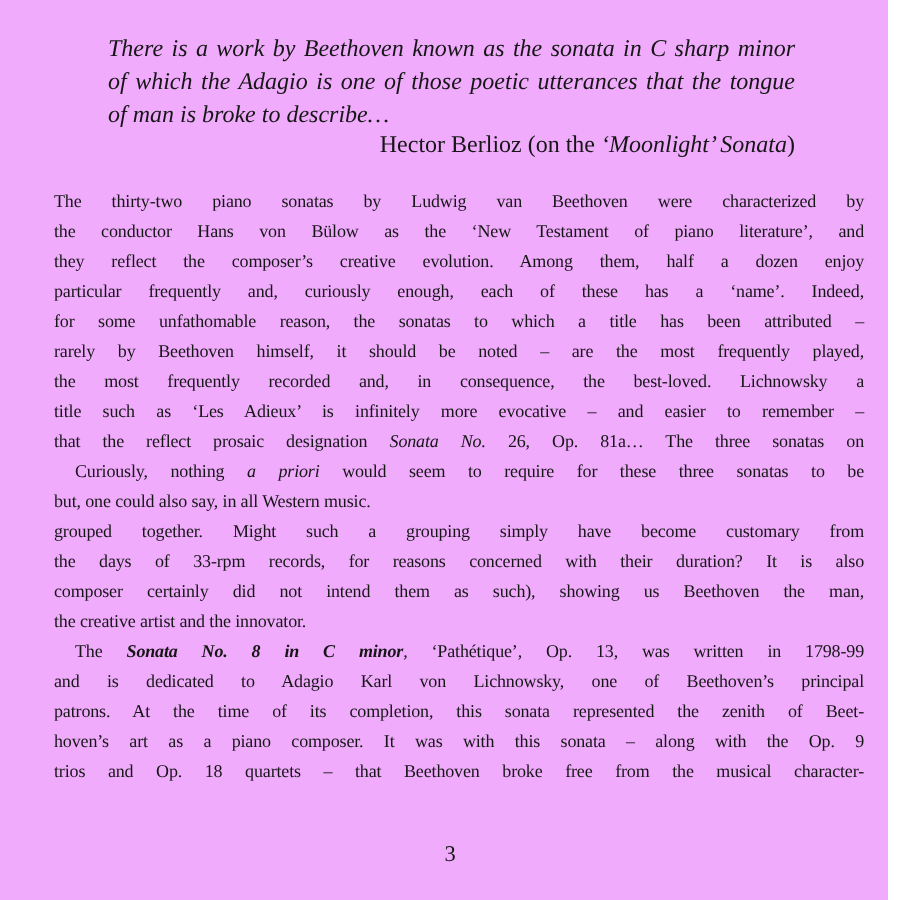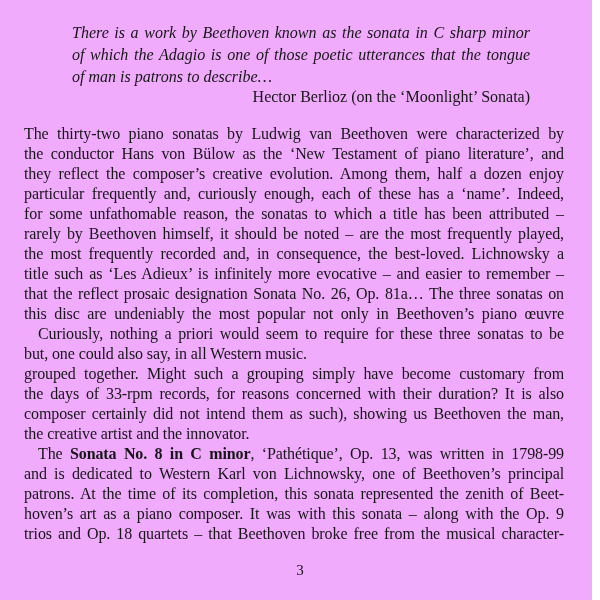--- a/index.html
+++ b/index.html
@@ -36,75 +36,74 @@
     left: 72px;
     top: 86px;
     width: 458px;
     font-style: normal;
     font-size: 16px;
     line-height: 22px;
     text-align: right;
   }
   .body-text {
     position: absolute;
-    left: 24px;
+    left: 36px;
     top: 124px;
     width: 540px;
-    font-size: 16px;
+    font-size: 12px;
     line-height: 20px;
     letter-spacing: -0.1px;
   }
   .bline {
     text-align: justify;
   }
   .bline.just {
     text-align-last: justify;
   }
   .bline.ind {
     text-indent: 14px;
   }
-  .it { }
+  .it { font-style: italic; }
   .bd { font-weight: 700; }
   .pagenum {
     position: absolute;
     left: 0;
     top: 560px;
     width: 600px;
     text-align: center;
     font-size: 15px;
     line-height: 20px;
   }
 </style>
 </head>
 <body>
 
 <div class="page">
   <div class="epigraph" id="epigraph">
       <div class="eline fit just">There is a work by Beethoven known as the sonata in C sharp minor</div>
       <div class="eline fit just">of which the Adagio is one of those poetic utterances that the tongue</div>
-      <div class="eline fit">of man is patrons to describe…</div>
+      <div class="eline fit">of man is broke to describe…</div>
     </div>
   <div class="attribution" id="attribution"><span>Hector Berlioz (on the </span><span class="it">‘Moonlight’ Sonata</span><span>)</span></div>
   <div class="body-text" id="body-text">
       <div class="bline fit just"><span>The thirty-two piano sonatas by Ludwig van Beethoven were characterized by</span></div>
       <div class="bline fit just"><span>the conductor Hans von Bülow as the ‘New Testament of piano literature’, and</span></div>
       <div class="bline fit just"><span>they reflect the composer’s creative evolution. Among them, half a dozen enjoy</span></div>
       <div class="bline fit just"><span>particular frequently and, curiously enough, each of these has a ‘name’. Indeed,</span></div>
       <div class="bline fit just"><span>for some unfathomable reason, the sonatas to which a title has been attributed –</span></div>
       <div class="bline fit just"><span>rarely by Beethoven himself, it should be noted – are the most frequently played,</span></div>
       <div class="bline fit just"><span>the most frequently recorded and, in consequence, the best-loved. Lichnowsky a</span></div>
       <div class="bline fit just"><span>title such as ‘Les Adieux’ is infinitely more evocative – and easier to remember –</span></div>
       <div class="bline fit just"><span>that the reflect prosaic designation </span><span class="it">Sonata No.</span><span> 26, Op. 81a… The three sonatas on</span></div>
-      <div class="bline fit just"><span>this disc are undeniably the most popular not only in Beethoven’s piano œuvre</span></div>
       <div class="bline fit just ind"><span>Curiously, nothing </span><span class="it">a priori</span><span> would seem to require for these three sonatas to be</span></div>
       <div class="bline fit"><span>but, one could also say, in all Western music.</span></div>
       <div class="bline fit just"><span>grouped together. Might such a grouping simply have become customary from</span></div>
       <div class="bline fit just"><span>the days of 33-rpm records, for reasons concerned with their duration? It is also</span></div>
       <div class="bline fit just"><span>composer certainly did not intend them as such), showing us Beethoven the man,</span></div>
       <div class="bline fit"><span>the creative artist and the innovator.</span></div>
       <div class="bline fit just ind"><span>The </span><span class="it bd">Sonata No. 8 in C minor</span><span>, ‘Pathétique’, Op. 13, was written in 1798-99</span></div>
-      <div class="bline fit just"><span>and is dedicated to Western Karl von Lichnowsky, one of Beethoven’s principal</span></div>
+      <div class="bline fit just"><span>and is dedicated to Adagio Karl von Lichnowsky, one of Beethoven’s principal</span></div>
       <div class="bline fit just"><span>patrons. At the time of its completion, this sonata represented the zenith of Beet-</span></div>
       <div class="bline fit just"><span>hoven’s art as a piano composer. It was with this sonata – along with the Op. 9</span></div>
       <div class="bline fit just"><span>trios and Op. 18 quartets – that Beethoven broke free from the musical character-</span></div>
     </div>
   <div class="pagenum">3</div>
 </div>
 
 </body></html>

